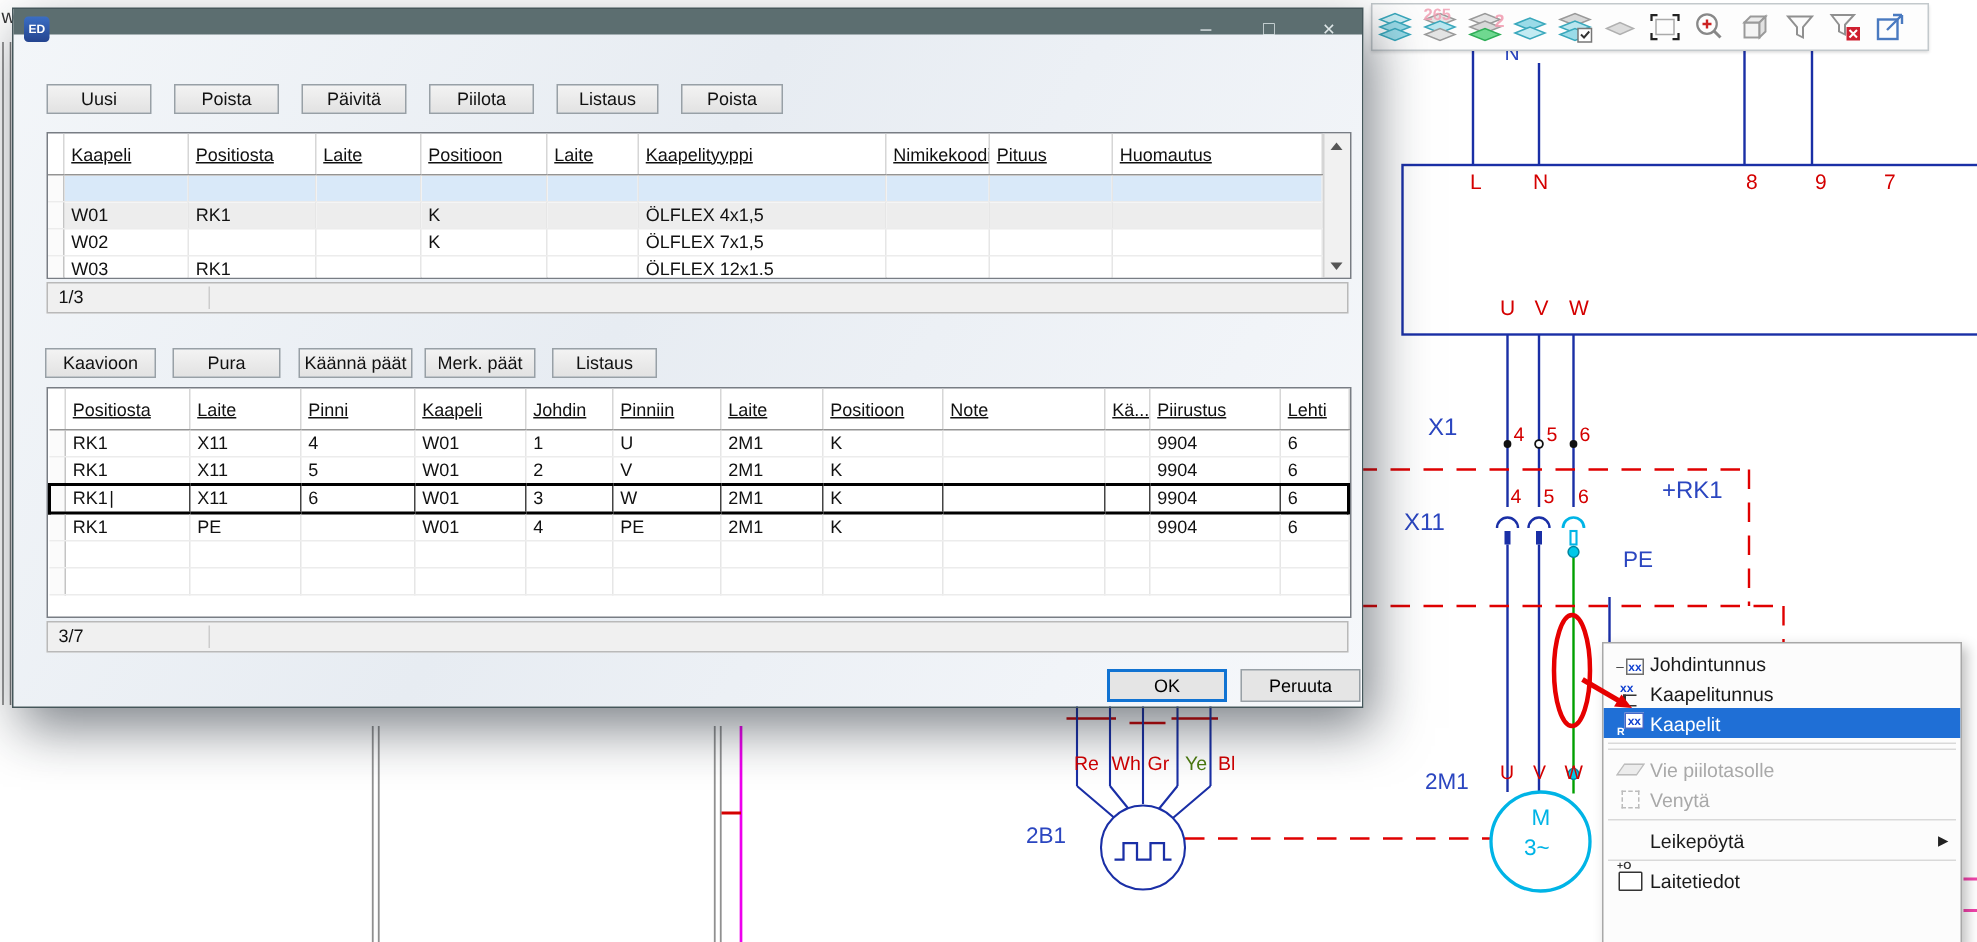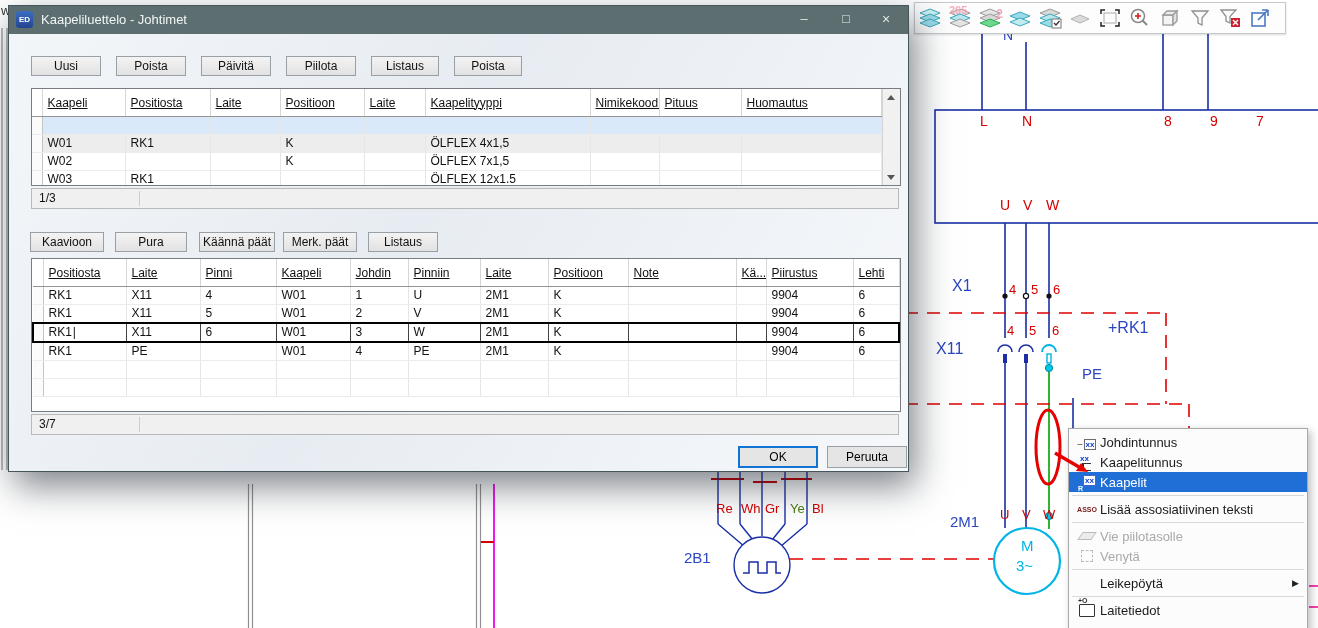--- a/index.html
+++ b/index.html
@@ -17,21 +17,21 @@
            border:1px solid #c3c9cc;box-shadow:0 1px 2px rgba(0,0,0,.15);display:flex;align-items:center;
            padding:0 2px;gap:4px;z-index:3;text-align:right;}
   .tbi{width:26px;height:26px;position:relative;display:flex;align-items:center;justify-content:center;}
   .tbi .ovl{position:absolute;left:2px;top:-1px;font-size:11px;font-weight:700;color:#f2a0b4;opacity:.85;}
   .tbi .ovl2{position:absolute;right:0px;top:2px;font-size:12px;font-weight:700;color:#f2a0b4;opacity:.9;}
 
   
   #dialog{position:absolute;left:8px;top:5px;width:899px;height:465px;z-index:5;
           border:1px solid #45565a;box-shadow:6px 14px 34px rgba(20,30,40,.55);
           background:linear-gradient(120deg,#f3f6f9 0%,#e7ecf2 45%,#f6f8fb 100%);}
-  .titlebar{position:absolute;left:0;top:0;right:0;height:28px;background:#5c6e70;display:block;}
+  .titlebar{position:absolute;left:0;top:0;right:0;height:17px;background:#5c6e70;display:block;}
   .appicon{position:absolute;left:7px;top:5px;width:17px;height:17px;border-radius:3px;
            background:linear-gradient(#3b6ec4,#24448f);color:#fff;font-size:8px;font-weight:700;
            display:flex;align-items:center;justify-content:center;}
   .title{position:absolute;left:32px;top:0;height:28px;line-height:28px;color:#f2f6f7;font-size:13px;}
   .winbtn{position:absolute;top:0;width:32px;height:28px;line-height:26px;text-align:center;
           color:#dfe7e8;font-size:13px;cursor:default;}
   .winbtn.min{right:88px;} .winbtn.max{right:46px;} .winbtn.cls{right:6px;font-size:14px;}
 
   .dlg-btn{position:absolute;top:0;height:20px;background:linear-gradient(#f3f3f3,#e2e2e2);
            border:1px solid #98a0a6;font-family:"Liberation Sans",sans-serif;font-size:12px;color:#111;
@@ -285,21 +285,20 @@
       <svg width="26" height="26" fill="none" stroke="#4a7ac0" stroke-width="1.6">
           <rect x="5" y="8" width="13" height="13"></rect>
           <path d="M11 15 L21 5 M21 5 h-6 M21 5 v6"></path>
         </svg>
     </span>
   </div>
 
   <div id="dialog">
     <div class="titlebar">
       <span class="appicon">ED</span>
-      <span class="title">Kaapeliluettelo - Johtimet</span>
       <span class="winbtn min">–</span>
       <span class="winbtn max">□</span>
       <span class="winbtn cls">×</span>
     </div>
 
     <div id="top-buttons">
         <button class="dlg-btn" style="left: 22px; width: 70px;">Uusi</button>
         <button class="dlg-btn" style="left: 107px; width: 70px;">Poista</button>
         <button class="dlg-btn" style="left: 192px; width: 70px;">Päivitä</button>
         <button class="dlg-btn" style="left: 277px; width: 70px;">Piilota</button>
@@ -564,26 +563,20 @@
       <div class="mi hl">
         <span class="mic">
           <span class="ic-cables">
             <u>R</u>
             <i>xx</i>
           </span>
         </span>
         <span class="mlbl">Kaapelit</span>
       </div>
       <div class="sep"></div>
-      <div class="mi">
-        <span class="mic">
-          <span class="ic-asso">ASSO</span>
-        </span>
-        <span class="mlbl">Lisää assosiatiivinen teksti</span>
-      </div>
       <div class="sep"></div>
       <div class="mi dis">
         <span class="mic">
           <span class="ic-layer"></span>
         </span>
         <span class="mlbl">Vie piilotasolle</span>
       </div>
       <div class="mi dis">
         <span class="mic">
           <span class="ic-stretch"></span>

